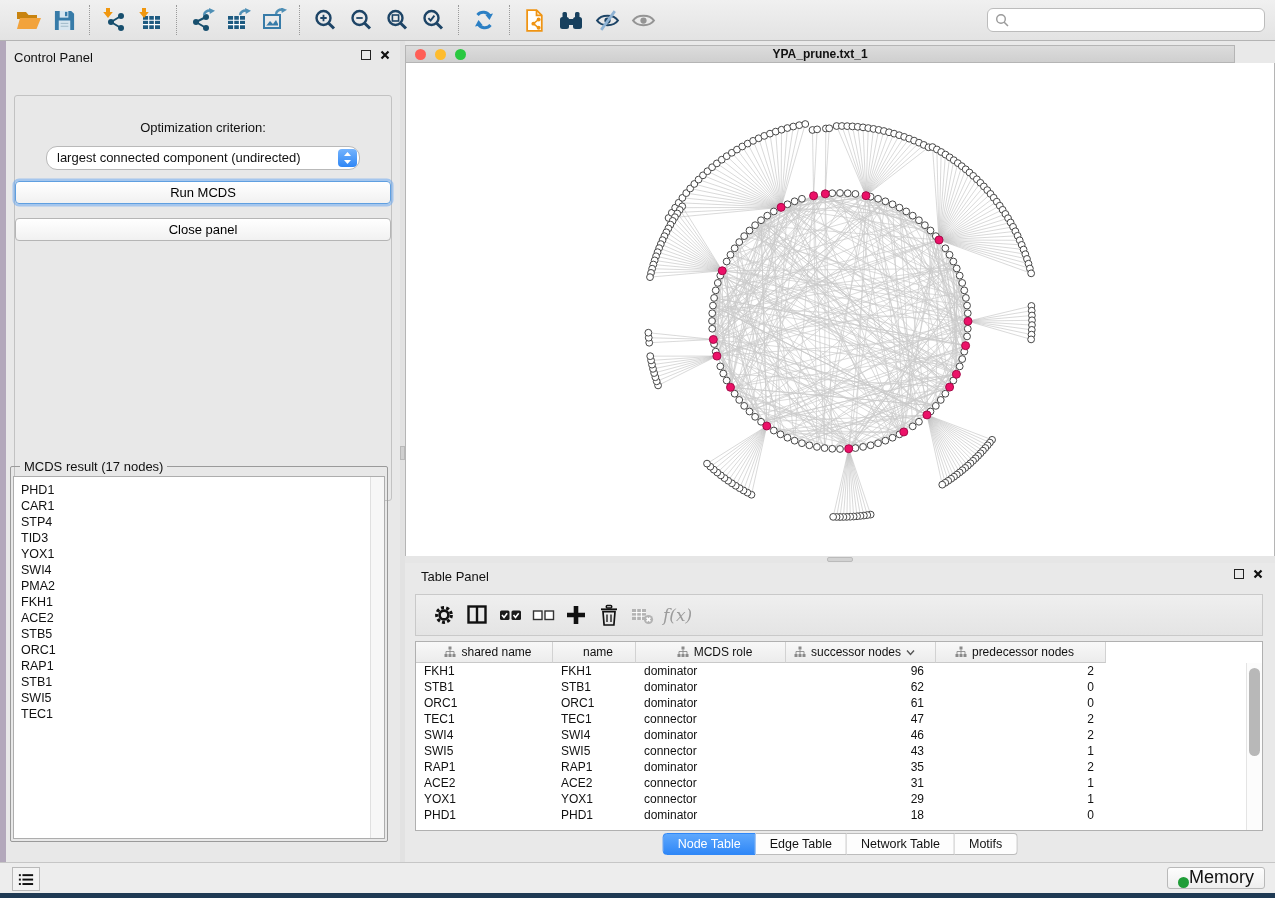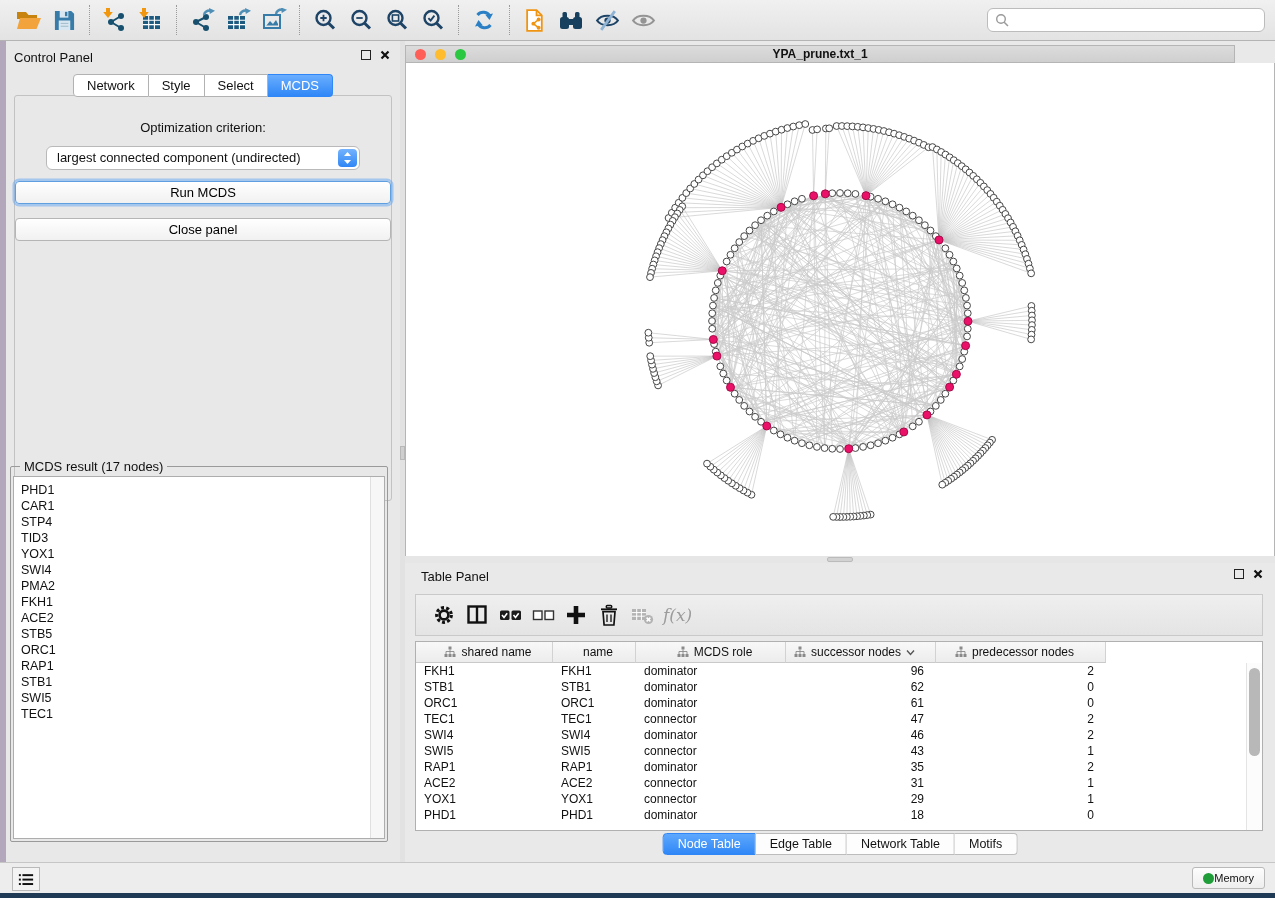--- a/index.html
+++ b/index.html
@@ -25,21 +25,21 @@
   .cp-tabs{position:absolute;top:33px;left:50%;transform:translateX(-50%);display:flex;z-index:3;}
   .cp-tab{height:21px;padding:0 13px;background:#fff;border:1px solid #b2b2b2;border-left:none;
           font-size:13px;display:flex;align-items:center;}
   .cp-tab:first-child{border-left:1px solid #b2b2b2;border-radius:4px 0 0 4px;}
   .cp-tab:last-child{border-radius:0 4px 4px 0;}
   .cp-tab.active{background:linear-gradient(#6aaefe,#2f87f7);border-color:#2f87f7;color:#fff;}
   .mcds-box{position:absolute;left:8px;right:8px;top:54px;height:404px;border:1px solid #c2c2c2;
             border-radius:3px;background:#e8e8e8;}
   .opt-label{margin-top:24px;text-align:center;font-size:13px;}
   .opt-select{position:relative;margin:11px auto 0;width:314px;height:24px;background:#fff;
-              border:1px solid #b9b9b9;border-radius:6px;box-sizing:border-box;}
+              border:1px solid #b9b9b9;border-radius:11px;box-sizing:border-box;}
   .opt-select-text{font-size:13px;line-height:22px;padding-left:10px;white-space:nowrap;}
   .opt-stepper{position:absolute;right:2px;top:2px;width:19px;height:18px;border-radius:4px;
                background:linear-gradient(#74b3fd,#2f86f5);display:flex;align-items:center;justify-content:center;}
   .btn-row{display:flex;justify-content:center;gap:14px;margin-top:11px;flex-direction:column;}
   .btn{height:23px;padding:0 17px;background:linear-gradient(#ffffff,#f1f1f1);border:1px solid #b5b5b5;
        border-radius:4px;font-size:13px;font-family:"Liberation Sans",sans-serif;}
   .btn.focused{border:1px solid #5f9fe0;box-shadow:0 0 0 2.5px rgba(110,170,240,.55);}
   .result-fieldset{position:absolute;left:4px;width:376px;top:425px;bottom:20px;border:1px solid #9a9a9a;
                    border-radius:2px;}
   .result-legend{position:absolute;top:-8px;left:9px;background:#e8e8e8;padding:0 4px;font-size:13px;}
@@ -90,21 +90,21 @@
   .tp-tab:first-child{border-left:1px solid #bcbcbc;border-radius:4px 0 0 4px;}
   .tp-tab:last-child{border-radius:0 4px 4px 0;text-align:right;}
   .tp-tab.active{background:linear-gradient(#5ea8fd,#2f87f7);border-color:#2f87f7;color:#fff;}
   
   .statusbar{position:absolute;left:0;top:862px;width:1275px;height:31px;box-sizing:border-box;
              background:#ededed;border-top:1px solid #c6c6c6;}
   .sb-list{position:absolute;left:12px;top:4px;width:26px;height:22px;background:#f3f3f3;
            border:1px solid #b9b9b9;display:flex;align-items:center;justify-content:center;}
   .sb-mem{position:absolute;right:10px;top:4px;height:22px;box-sizing:border-box;padding:0 10px;
           background:linear-gradient(#fdfdfd,#eeeeee);border:1px solid #b9b9b9;border-radius:3px;
-          display:flex;align-items:center;font-size:11px;}
+          display:flex;align-items:flex-end;font-size:18px;}
   .mem-dot{width:11px;height:11px;border-radius:50%;background:#1f9d38;}
 </style>
 </head>
 <body>
 
 <div id="app">
 
   <div class="toolbar">
     <span class="tb-btn">
         <svg width="27" height="24" viewBox="0 0 27 24">
@@ -248,26 +248,20 @@
 
   <div class="desk-left"></div>
 
   <div class="control-panel">
     <div class="cp-title">Control Panel</div>
     <div class="winbtns">
       <span class="winbox"></span>
       <svg width="10" height="10" viewBox="0 0 10 10">
           <path d="M1.5 1.5 L8.5 8.5 M8.5 1.5 L1.5 8.5" stroke="#111" stroke-width="2.2"></path>
         </svg>
-    </div>
-    <div class="cp-tabs">
-      <div class="cp-tab">Network</div>
-      <div class="cp-tab">Style</div>
-      <div class="cp-tab">Select</div>
-      <div class="cp-tab active">MCDS</div>
     </div>
     <div class="mcds-box">
       <div class="opt-label">Optimization criterion:</div>
       <div class="opt-select">
         <div class="opt-select-text">largest connected component (undirected)</div>
         <div class="opt-stepper">
             <svg width="9" height="14" viewBox="0 0 9 14">
               <path d="M1 5 L4.5 1 L8 5 Z" fill="#fff"></path>
               <path d="M1 9 L4.5 13 L8 9 Z" fill="#fff"></path>
             </svg>

